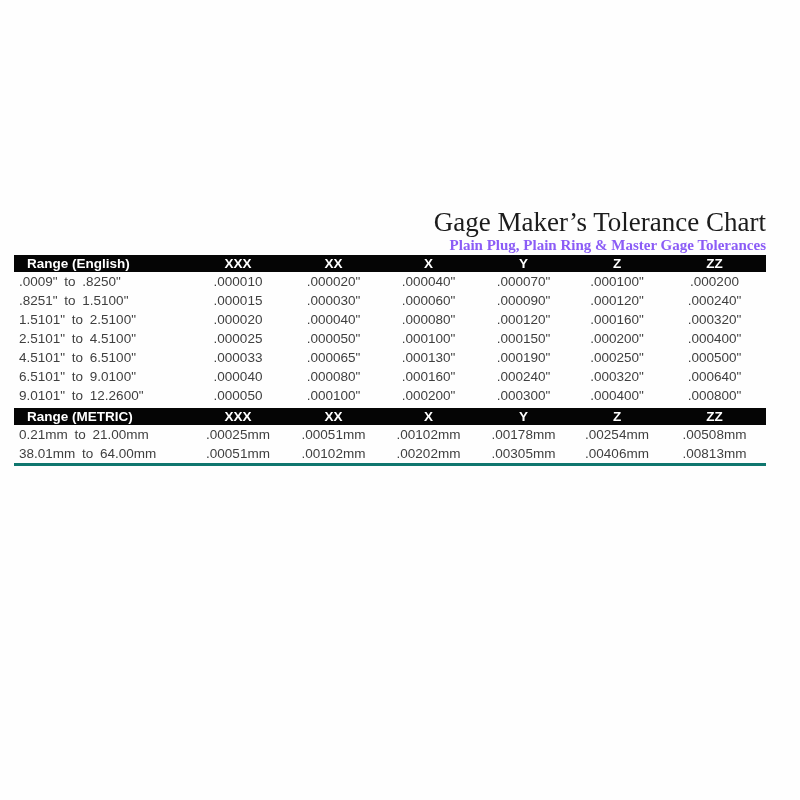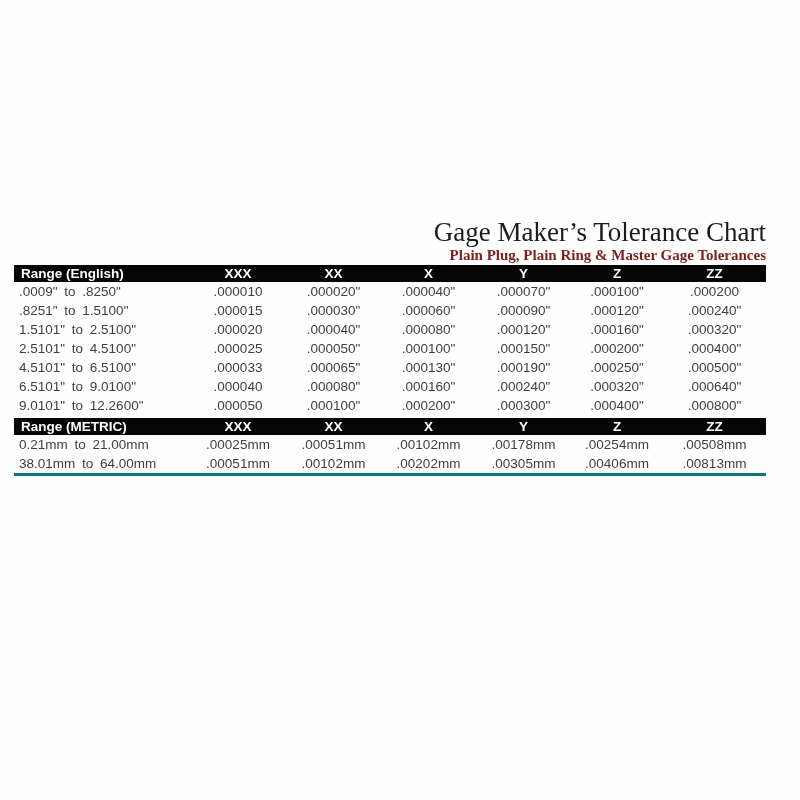--- a/index.html
+++ b/index.html
@@ -11,37 +11,37 @@
     position: relative;
     width: 800px;
     height: 800px;
     background: #fefefe;
     overflow: hidden;
     font-family: "Liberation Sans", sans-serif;
   }
   .doc {
     position: absolute;
     left: 14px;
-    top: 218px;
+    top: 208px;
     width: 752px;
   }
   .title {
     font-family: "Liberation Serif", serif;
     font-size: 27px;
     line-height: 29px;
     color: #1c1c1c;
     text-align: right;
     white-space: nowrap;
   }
   .subtitle {
     font-family: "Liberation Serif", serif;
     font-size: 15px;
     font-weight: bold;
     line-height: 16px;
-    color: #7f1d1d;
+    color: #8b5cf6;
     text-align: right;
     margin-bottom: 2px;
     white-space: nowrap;
   }
   table.tol {
     border-collapse: collapse;
     table-layout: fixed;
     width: 752px;
   }
   table.tol.metric {
@@ -53,21 +53,21 @@
     color: #ffffff;
     font-size: 13.5px;
     font-weight: bold;
     height: 17px;
     line-height: 17px;
     padding: 0;
     white-space: nowrap;
   }
   table.tol tr.head th.range-col {
     text-align: left;
-    padding-left: 7px;
+    padding-left: 13px;
   }
   table.tol tr.head th.val-col {
     text-align: center;
   }
   table.tol td {
     font-size: 13.5px;
     color: #3f3f3f;
     height: 19px;
     line-height: 19px;
     padding: 0;

